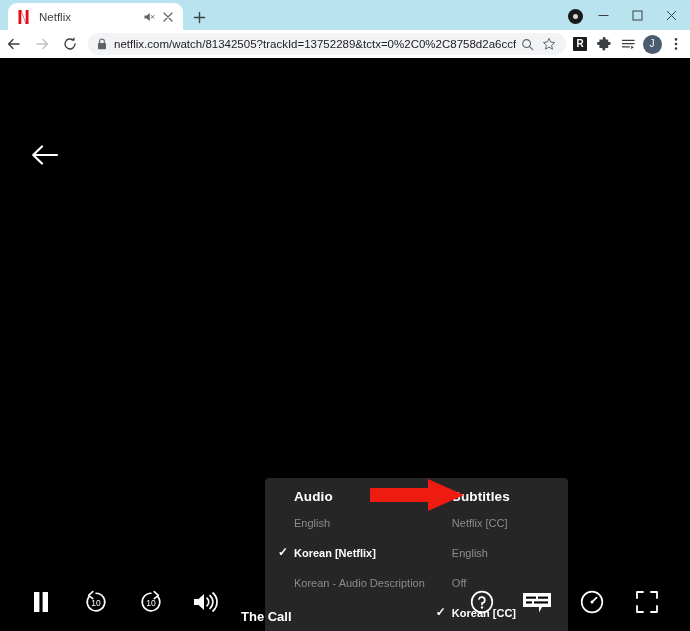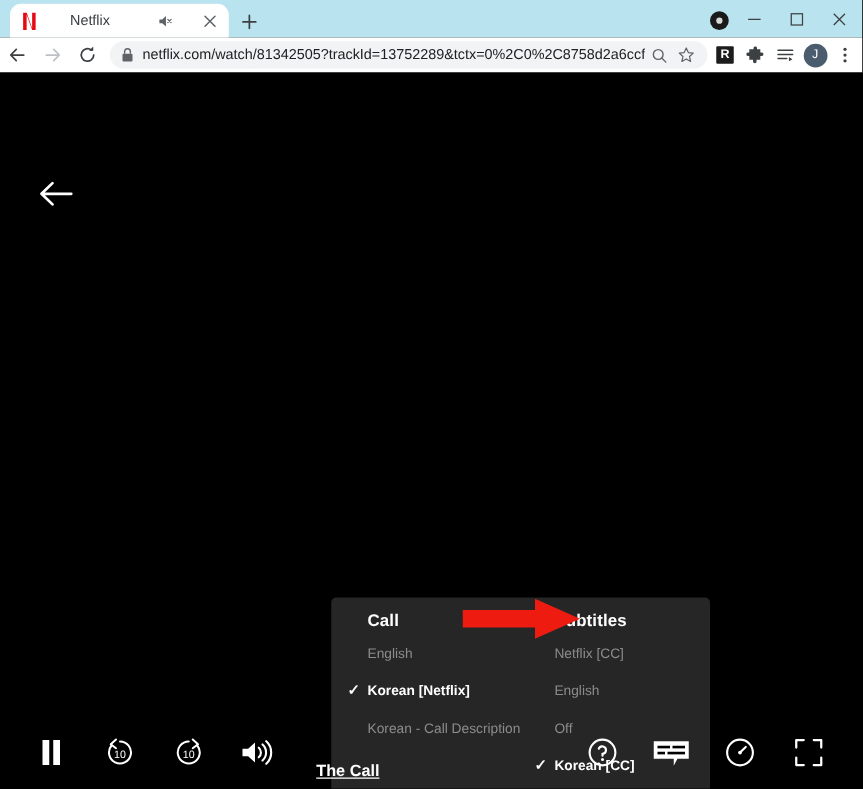--- a/index.html
+++ b/index.html
@@ -31,21 +31,20 @@
   .tab {
     position: absolute;
     left: 8px; top: 3px;
     width: 175px; height: 27px;
     background: #ffffff;
     border-radius: 9px 9px 0 0;
     display: flex;
     align-items: center;
     padding: 0 8px;
     box-sizing: border-box;
-    gap: 17px;
   }
   .tab-favicon {
     width: 14px; height: 14px;
     margin-right: 9px;
     display: flex;
     align-items: center;
     justify-content: center;
     flex: 0 0 auto;
   }
   .tab-title {
@@ -264,23 +263,22 @@
     color: #ffffff;
     flex: 0 0 auto;
   }
   .ctl-left  { display: flex; align-items: flex-end; padding-left: 13px; }
   .ctl-right { display: flex; align-items: center; margin-left: auto; padding-right: 16px; }
   .ctl-box { width: 55px; height: 44px; }
   .video-title {
     color: #ffffff;
     font-size: 13px;
     font-weight: bold;
-    margin-left: 20px;
+    margin-left: 8px;
     white-space: nowrap;
-    text-decoration: underline;
   }
 </style>
 </head>
 <body>
 
 <div id="app">
 
   <div class="tabstrip">
 
     <div class="tab">
@@ -406,33 +404,33 @@
 
     <div class="back-arrow">
       <svg width="28" height="24" viewBox="0 0 28 24">
         <path d="M26 12 L3 12 M11 3.5 L2.2 12 L11 20.5" stroke="#ffffff" stroke-width="2.2" fill="none" stroke-linecap="round" stroke-linejoin="round"></path>
       </svg>
     </div>
 
     <div class="as-panel">
 
       <div class="as-col audio">
-        <div class="as-head">Call</div>
+        <div class="as-head">Audio</div>
 
         <div class="as-item">
           <span>English</span>
         </div>
 
         <div class="as-item sel">
           <span class="as-check">✓</span>
           <span>Korean [Netflix]</span>
         </div>
 
         <div class="as-item">
-          <span>Korean - Call Description</span>
+          <span>Korean - Audio Description</span>
         </div>
       </div>
 
       <div class="as-col subs">
         <div class="as-head">Subtitles</div>
 
         <div class="as-item">
           <span>Netflix [CC]</span>
         </div>
 

